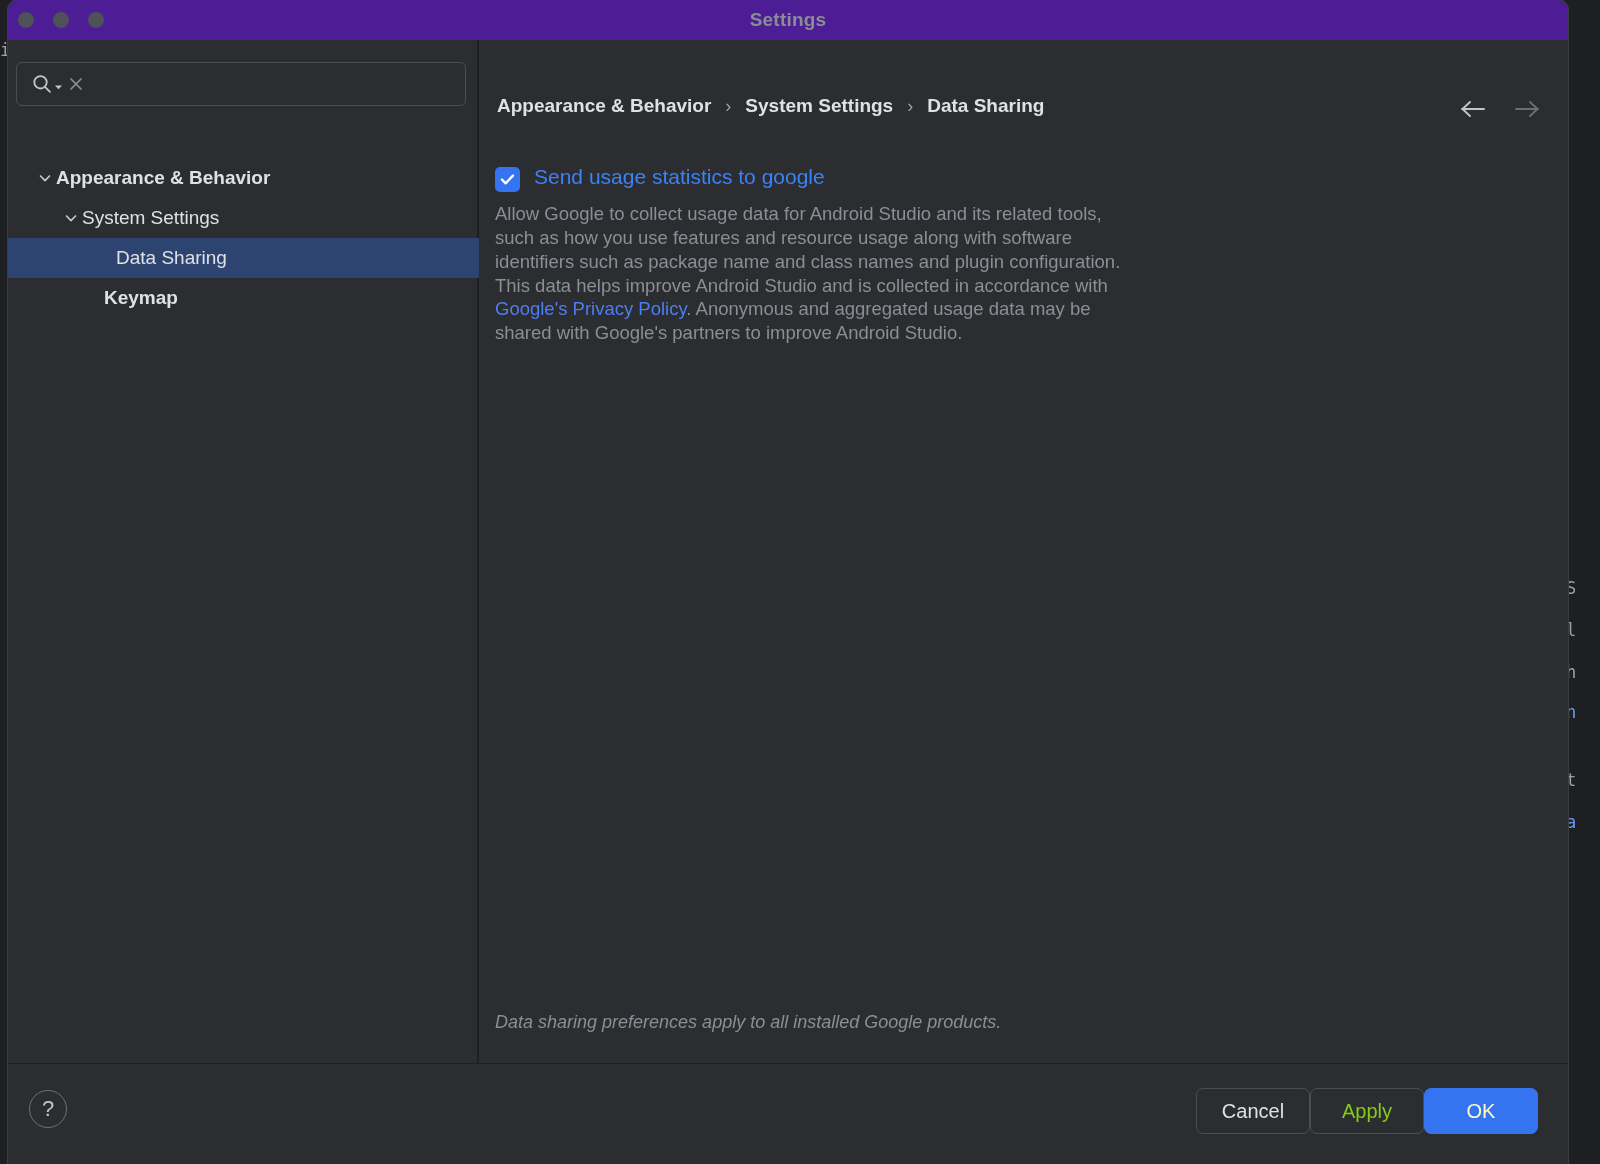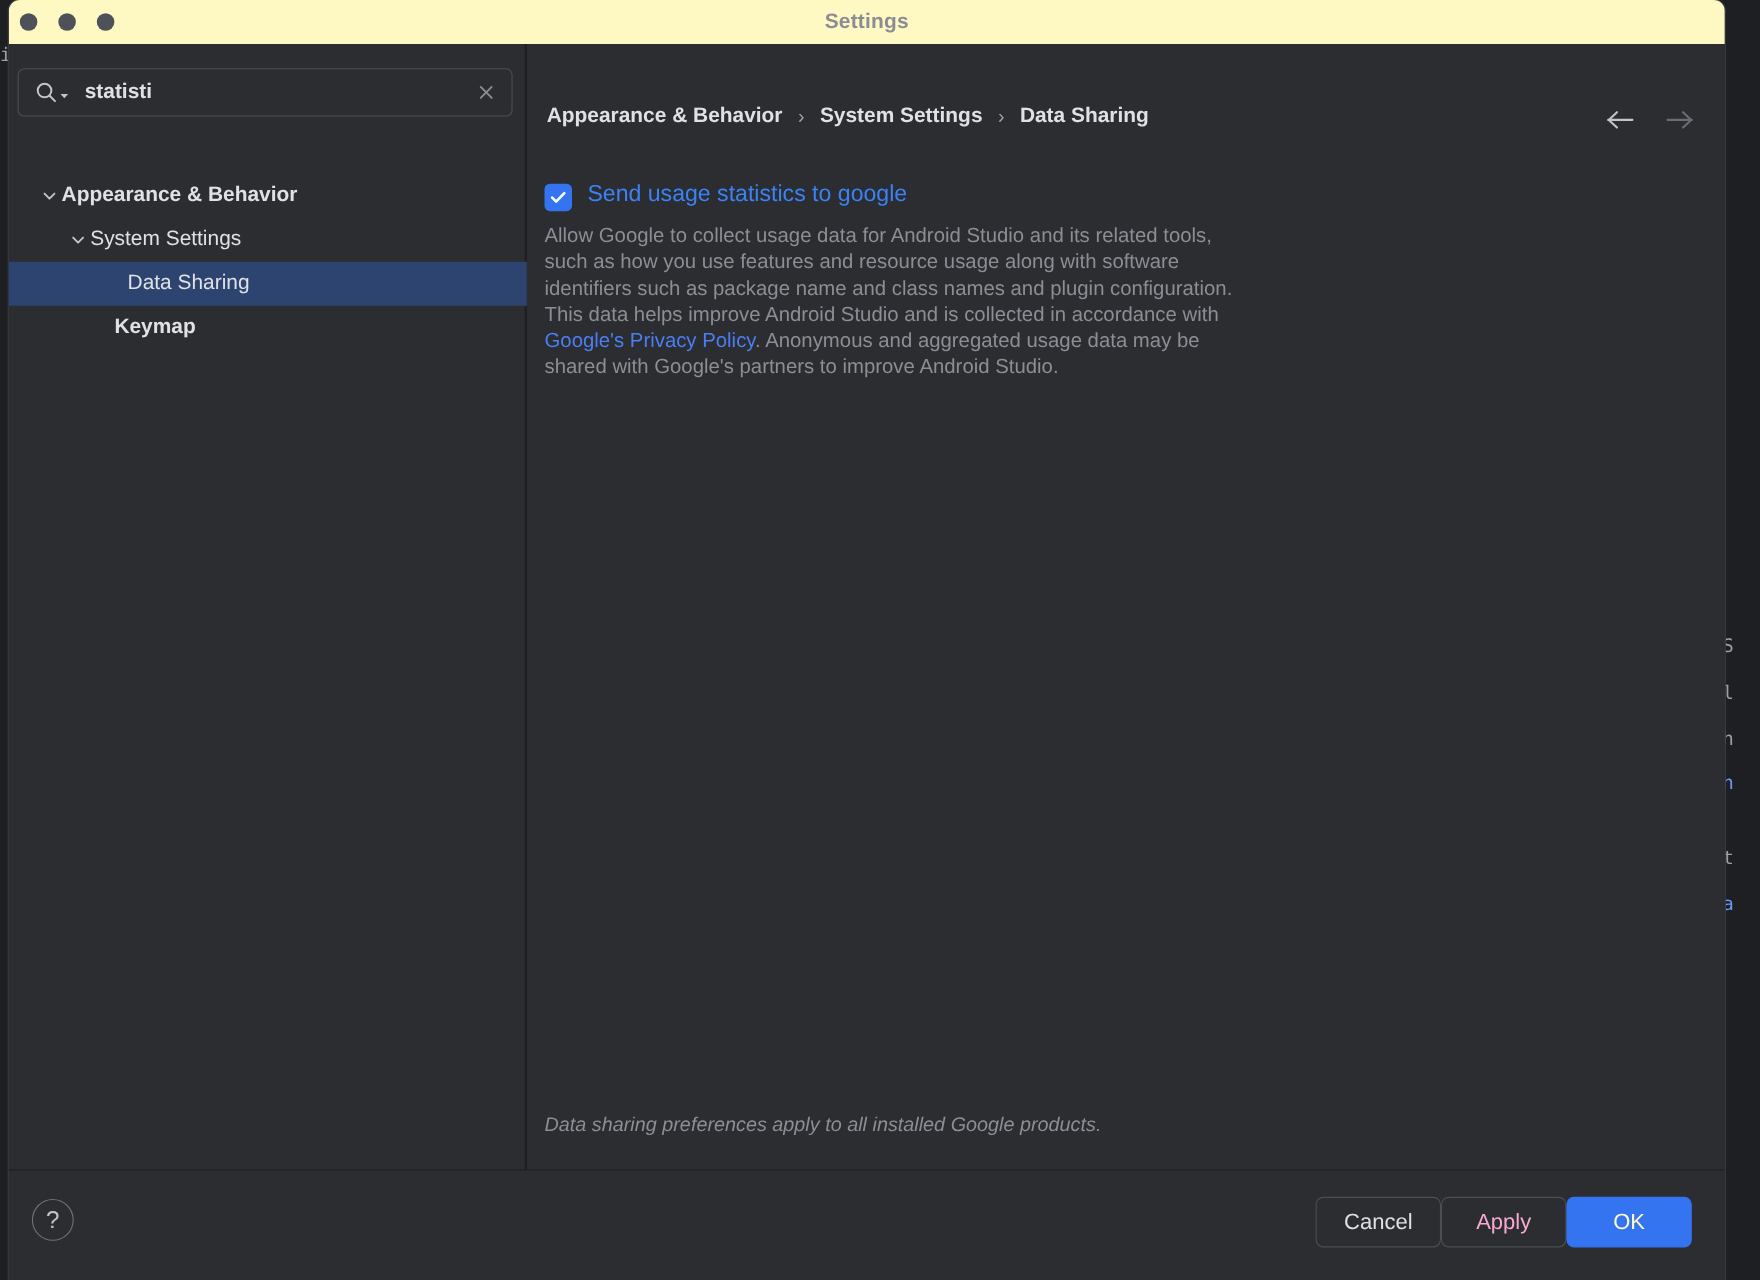--- a/index.html
+++ b/index.html
@@ -78,21 +78,21 @@
     background: #2B2D30;
     border-radius: 10px 10px 0 0;
     overflow: hidden;
     box-shadow: 0 0 0 1px #3A3C40;
   }
 
   
   .titlebar {
     position: relative;
     height: 40px;
-    background: #fef9c3;
+    background: #4c1d95;
   }
   .traffic {
     position: absolute;
     left: 10px;
     top: 12px;
     display: flex;
     gap: 19px;
   }
   .light {
     width: 16px; height: 16px;
@@ -322,21 +322,21 @@
     font-size: 20px;
     display: flex;
     align-items: center;
     justify-content: center;
     cursor: pointer;
     border: 1px solid #4B4E55;
     background: #2B2D30;
     color: #DFE1E5;
   }
   .btn.disabled {
-    color: #f9a8d4;
+    color: #84cc16;
     cursor: default;
   }
   .btn.primary {
     background: #3574F0;
     border-color: #3574F0;
     color: #fef9c3;
     font-weight: normal;
   }
 </style>
 </head>
@@ -378,21 +378,20 @@
           <div class="search-box">
             <span class="search-icon-btn">
               <svg width="22" height="22" viewBox="0 0 22 22" fill="none">
                 <circle cx="9.5" cy="9.3" r="6.2" stroke="#C3C5CA" stroke-width="1.8"></circle>
                 <line x1="13.9" y1="13.8" x2="19" y2="18.9" stroke="#C3C5CA" stroke-width="1.8" stroke-linecap="round"></line>
               </svg>
               <svg width="9" height="9" viewBox="0 0 9 9" style="margin-top:7px">
                 <path d="M1 2.5 L4.5 6.3 L8 2.5 Z" fill="#C3C5CA"></path>
               </svg>
             </span>
-            <span class="search-value" title="Search settings">statisti</span>
             <span class="clear-btn">
               <svg width="18" height="18" viewBox="0 0 18 18">
                 <line x1="4" y1="4" x2="14" y2="14" stroke="#8B8E95" stroke-width="1.7" stroke-linecap="round"></line>
                 <line x1="14" y1="4" x2="4" y2="14" stroke="#8B8E95" stroke-width="1.7" stroke-linecap="round"></line>
               </svg>
             </span>
           </div>
         </div>
 
         <div class="tree">

